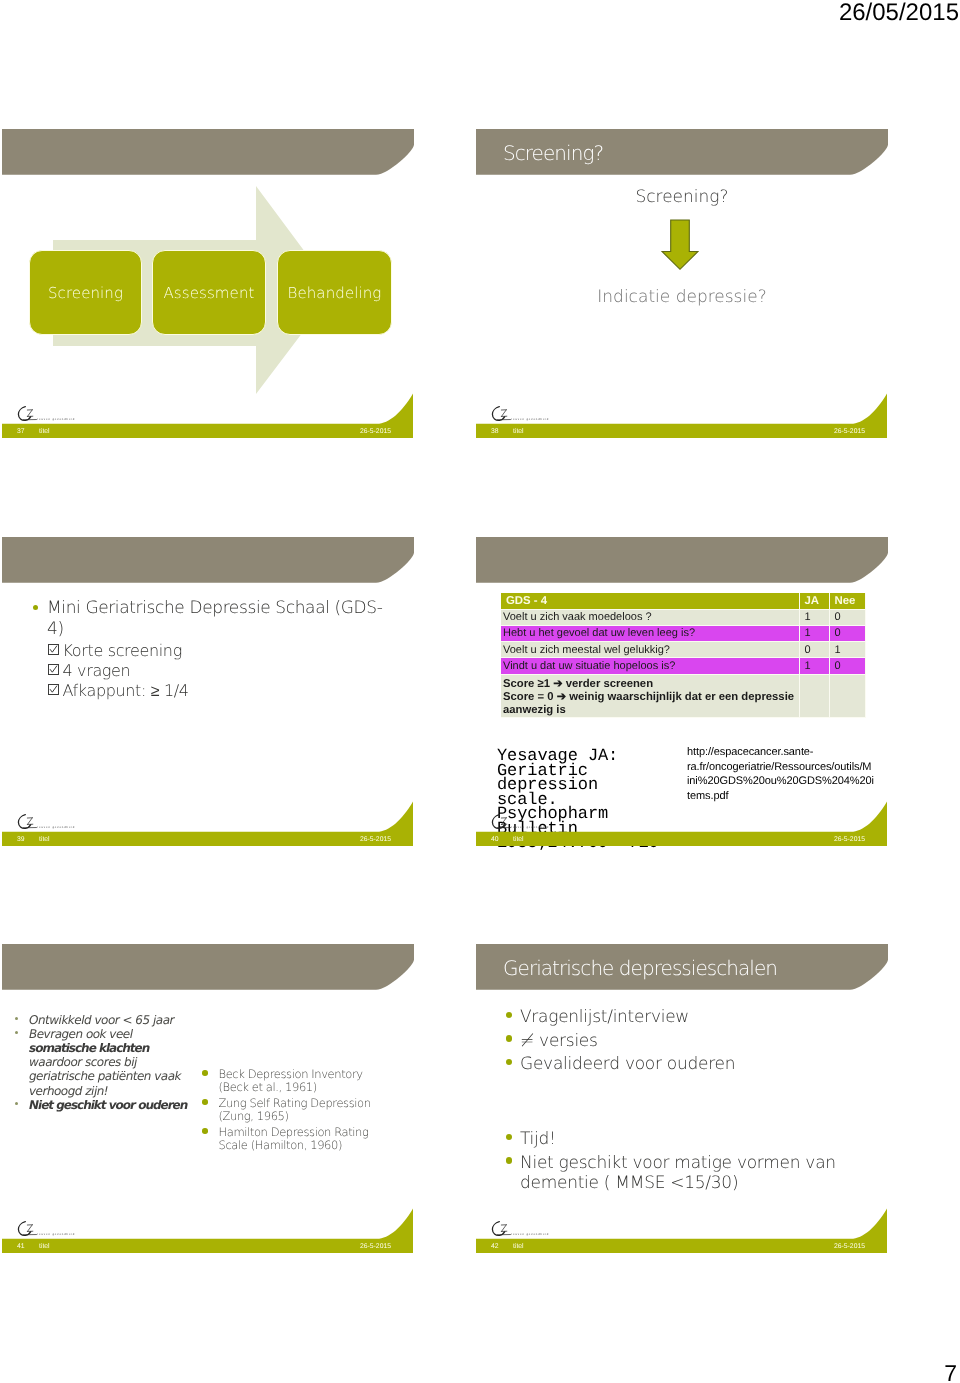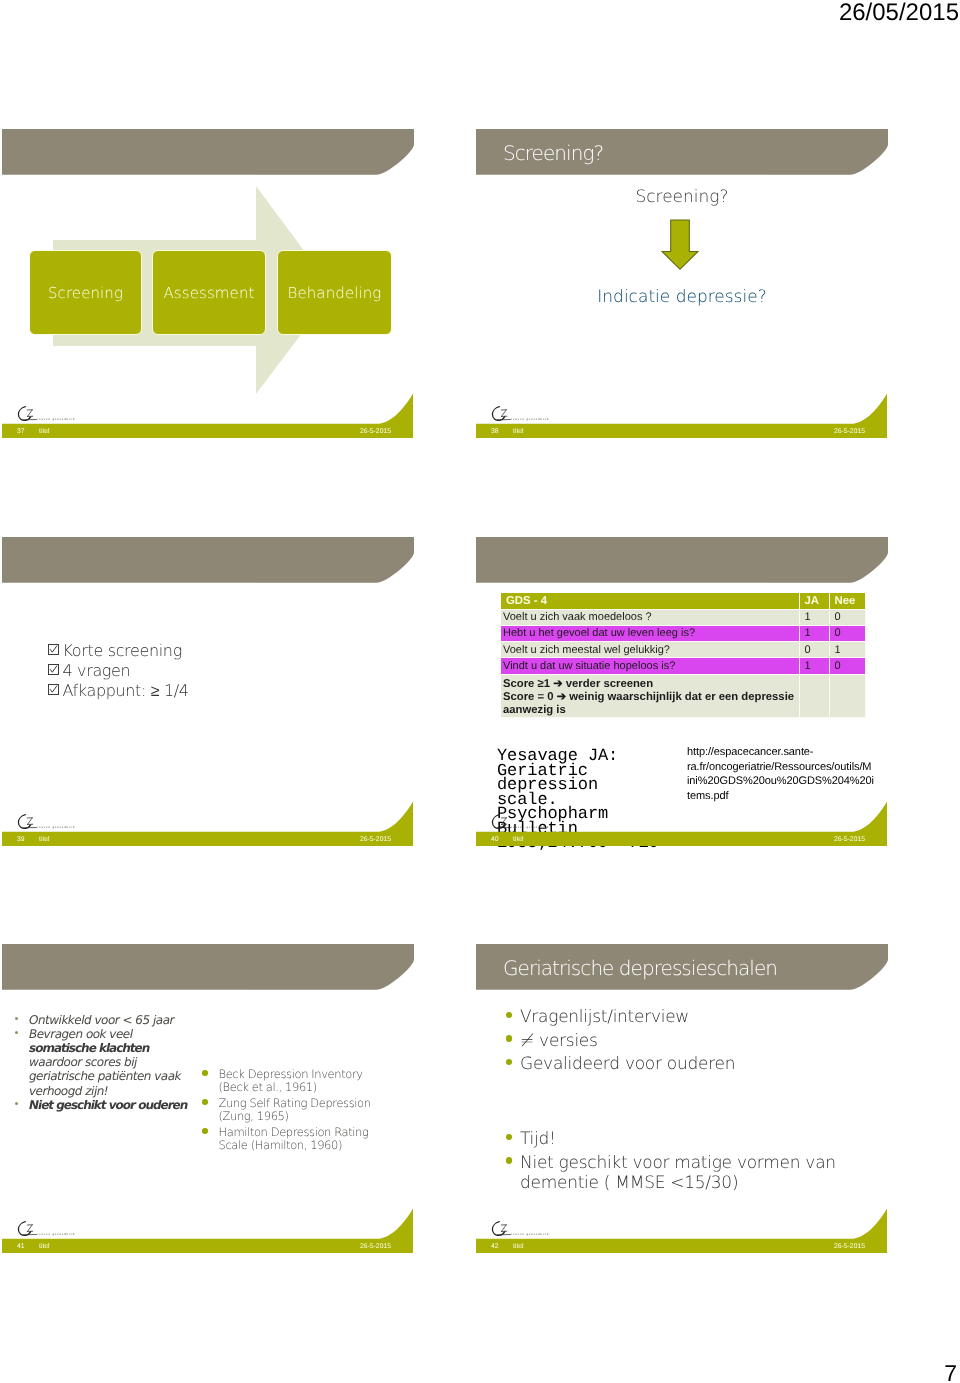--- a/index.html
+++ b/index.html
@@ -24,31 +24,31 @@
   .slide .ftitle{position:absolute;left:37px;bottom:2.5px;font-size:6.8px;line-height:10px;color:#fdfde8;}
   .slide .fdate{position:absolute;right:23px;bottom:2.5px;font-size:6.8px;line-height:10px;color:#fdfde8;}
   .slide .logo{position:absolute;left:15px;bottom:16px;width:96px;height:16.6px;}
   .slide .body{position:absolute;left:0;top:46px;width:412px;height:204px;}
 
   table{border-collapse:collapse;}
 
   
   .proc{position:absolute;left:0;top:0;width:412px;height:264px;}
   .proc-arrow{position:absolute;left:0;top:0;}
-  .proc-box{position:absolute;background:#abb204;border:1.4px solid #fcfce0;border-radius:6px;
+  .proc-box{position:absolute;background:#abb204;border:1.4px solid #fcfce0;border-radius:13px;
             display:flex;align-items:center;justify-content:center;box-sizing:border-box;}
   .proc-box span{color:#fcffe4;font-size:15px;font-family:"DejaVu Sans",sans-serif;font-weight:300;letter-spacing:0.1px;}
 
   
   .flow{position:absolute;left:0;top:0;width:412px;height:230px;}
   .flow-top{position:absolute;left:0;top:12px;width:412px;text-align:center;
             font-size:17px;color:#3c3c3b;font-family:"DejaVu Sans",sans-serif;font-weight:300;}
   .flow-arrow{position:absolute;left:185px;top:44px;}
   .flow-bottom{position:absolute;left:0;top:112px;width:412px;text-align:center;
-            font-size:17px;color:#0c4a6e;font-family:"DejaVu Sans",sans-serif;font-weight:300;}
+            font-size:17px;color:#737373;font-family:"DejaVu Sans",sans-serif;font-weight:300;}
 
   
   .bl{position:absolute;left:0;top:0;width:412px;height:230px;font-family:"DejaVu Sans",sans-serif;color:#333331;}
   .bl1{position:absolute;left:30px;width:352px;font-size:17px;line-height:21px;font-weight:300;letter-spacing:-0.38px;}
   .bl1-dot{position:absolute;left:1.2px;top:7.5px;width:5.2px;height:5.2px;border-radius:50%;background:#9aa800;}
   .bl1-tx{display:block;margin-left:15px;}
   .bl2{position:absolute;left:46px;width:340px;font-size:16px;line-height:20px;font-weight:300;letter-spacing:-0.35px;}
   .bl2-cb{position:absolute;left:0;top:3px;line-height:0;}
   .bl2-tx{display:block;margin-left:14.5px;}
 
@@ -178,20 +178,24 @@
       </div>
       <div class="slide" style="left:2px;top:537px;">
         <div class="hdr">
           <svg width="412" height="46" viewBox="0 0 412 46">
             <path d="M0,0 L412,0 L412,15.5 C412,22 386,45.7 374,45.7 L0,45.7 Z" fill="#8e8775"></path>
           </svg>
           <div class="title"></div>
         </div>
         <div class="body">
           <div class="bl">
+            <div class="bl1" style="top:14.5px;">
+              <span class="bl1-dot"></span>
+              <span class="bl1-tx">Mini Geriatrische Depressie Schaal (GDS-4)</span>
+            </div>
             <div class="bl2" style="top:57.5px;">
               <span class="bl2-cb"><svg width="11" height="11" viewBox="0 0 11 11">
                   <rect x="0.5" y="0.5" width="10" height="10" fill="none" stroke="#3c3c3b" stroke-width="1"></rect>
                   <path d="M2,5.2 L4.3,8.2 L9,1.6" fill="none" stroke="#3c3c3b" stroke-width="1"></path>
                 </svg></span>
               <span class="bl2-tx">Korte screening</span>
             </div>
             <div class="bl2" style="top:77.8px;">
               <span class="bl2-cb"><svg width="11" height="11" viewBox="0 0 11 11">
                   <rect x="0.5" y="0.5" width="10" height="10" fill="none" stroke="#3c3c3b" stroke-width="1"></rect>

